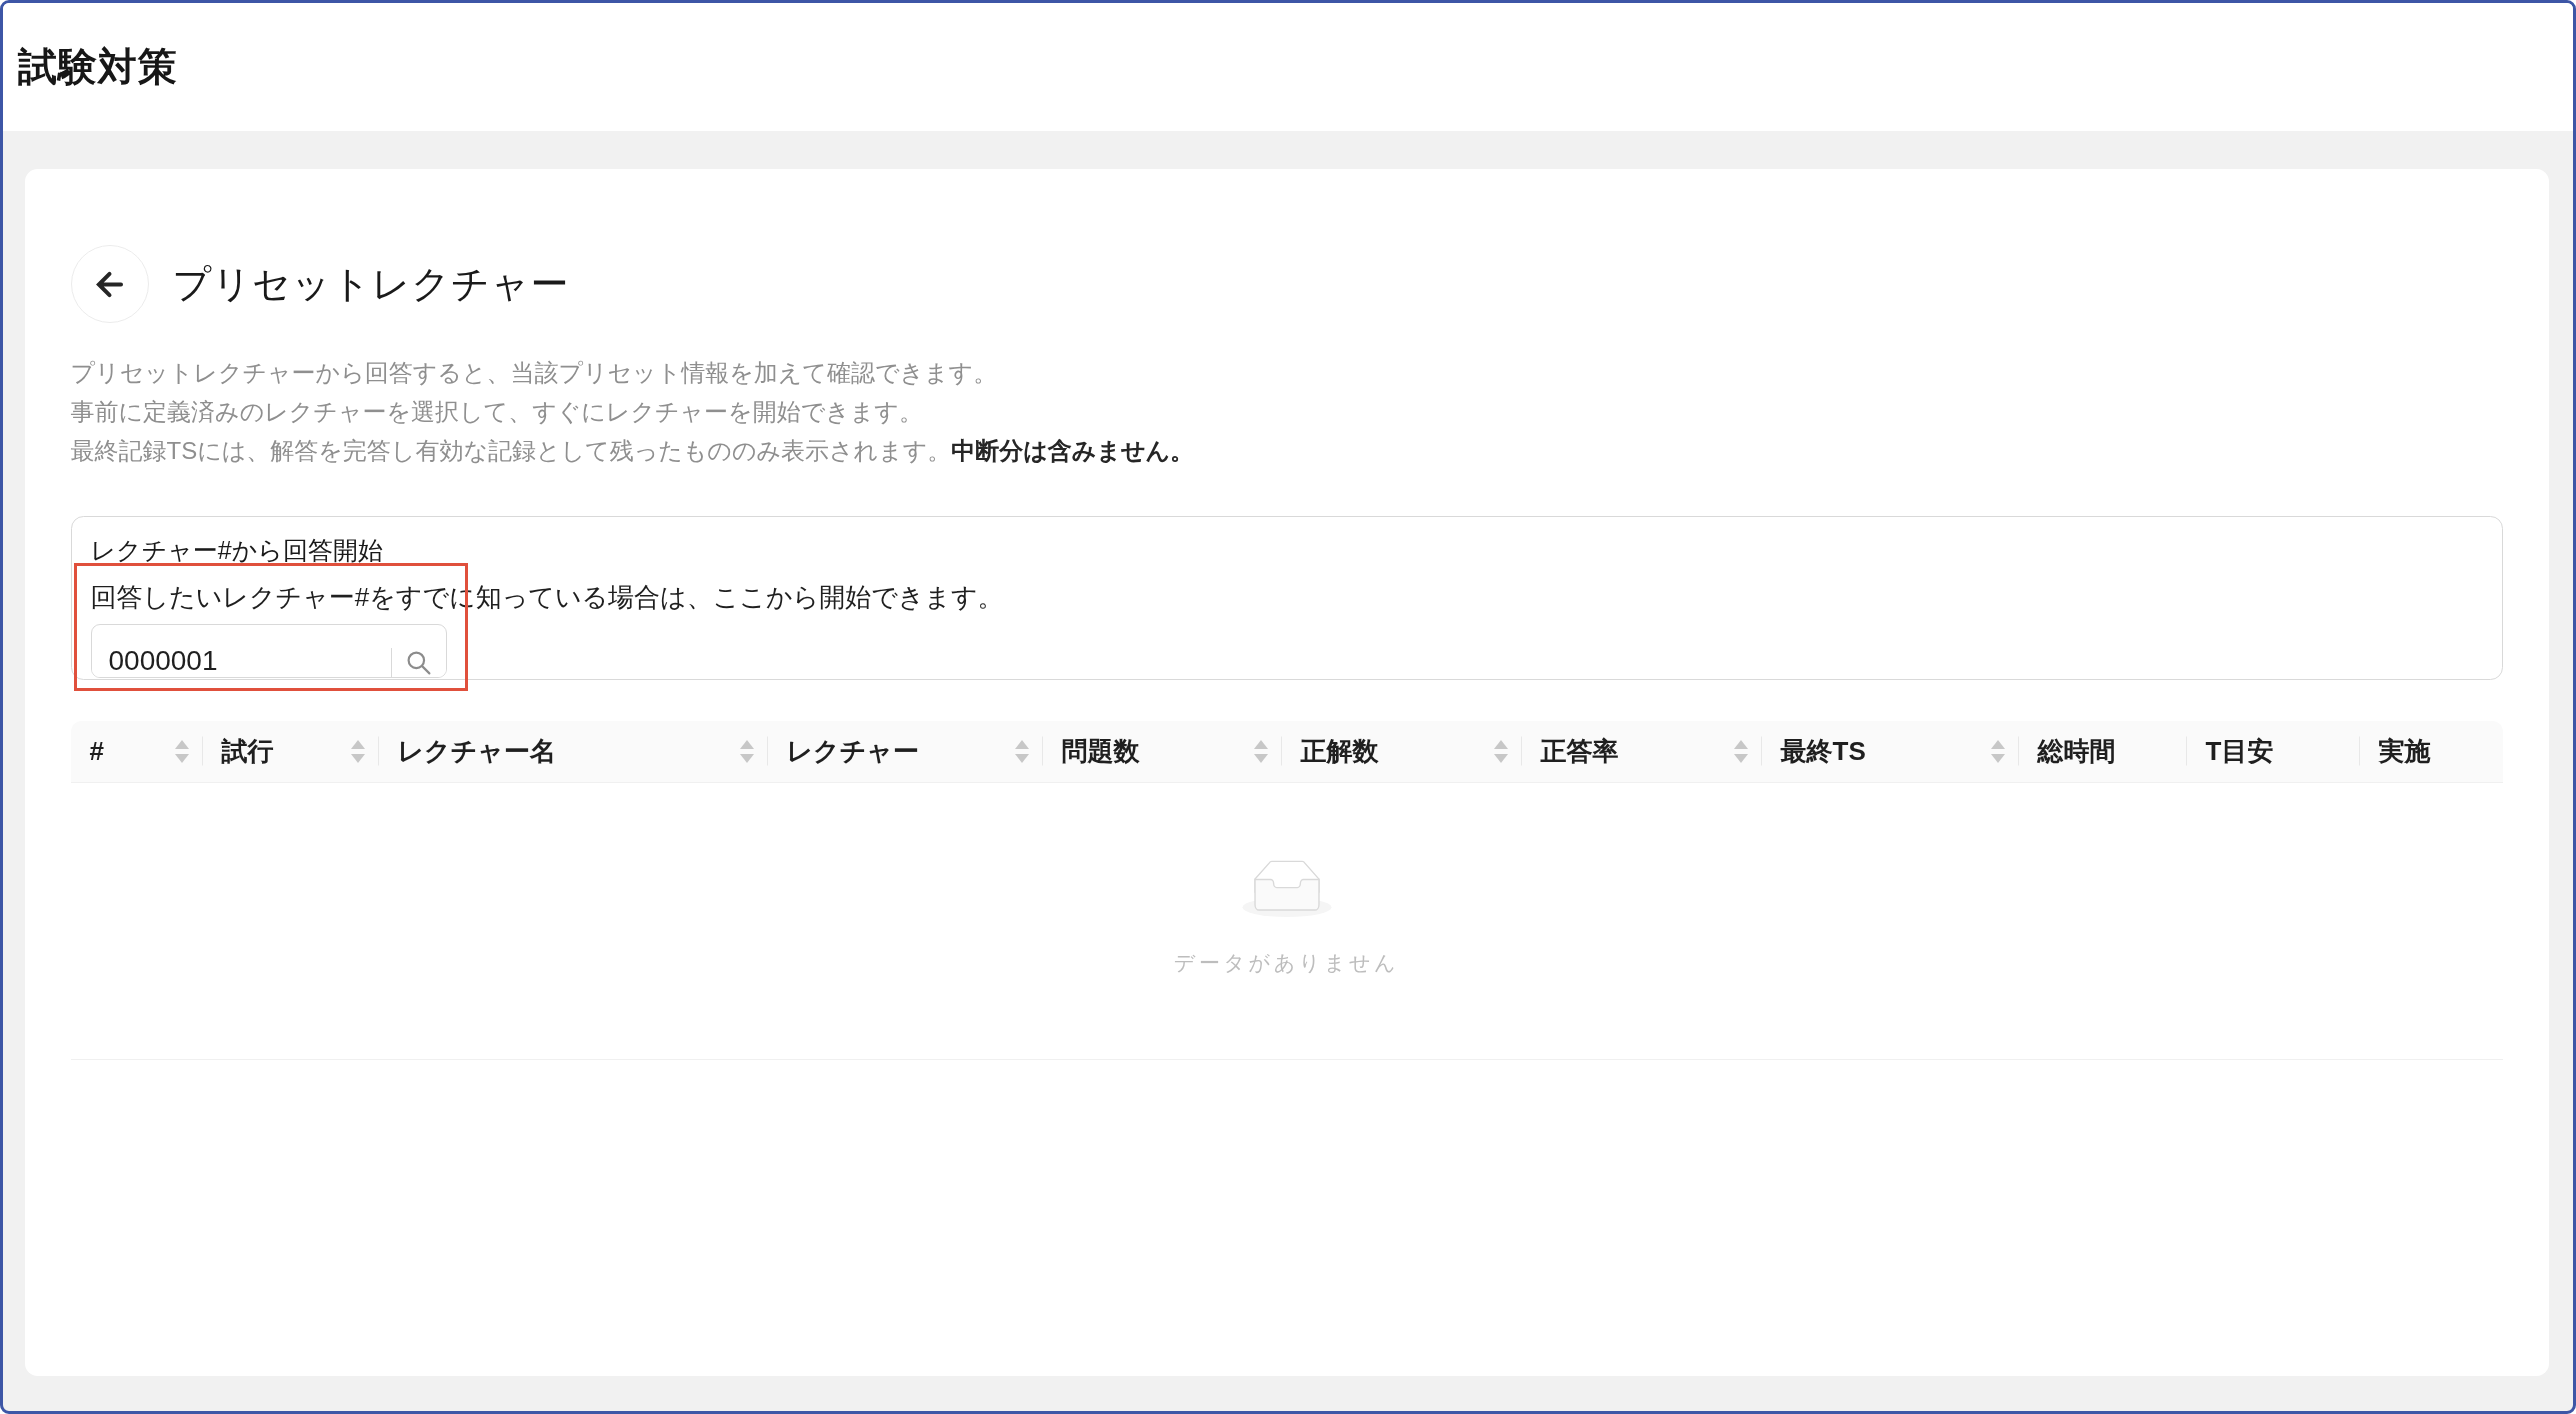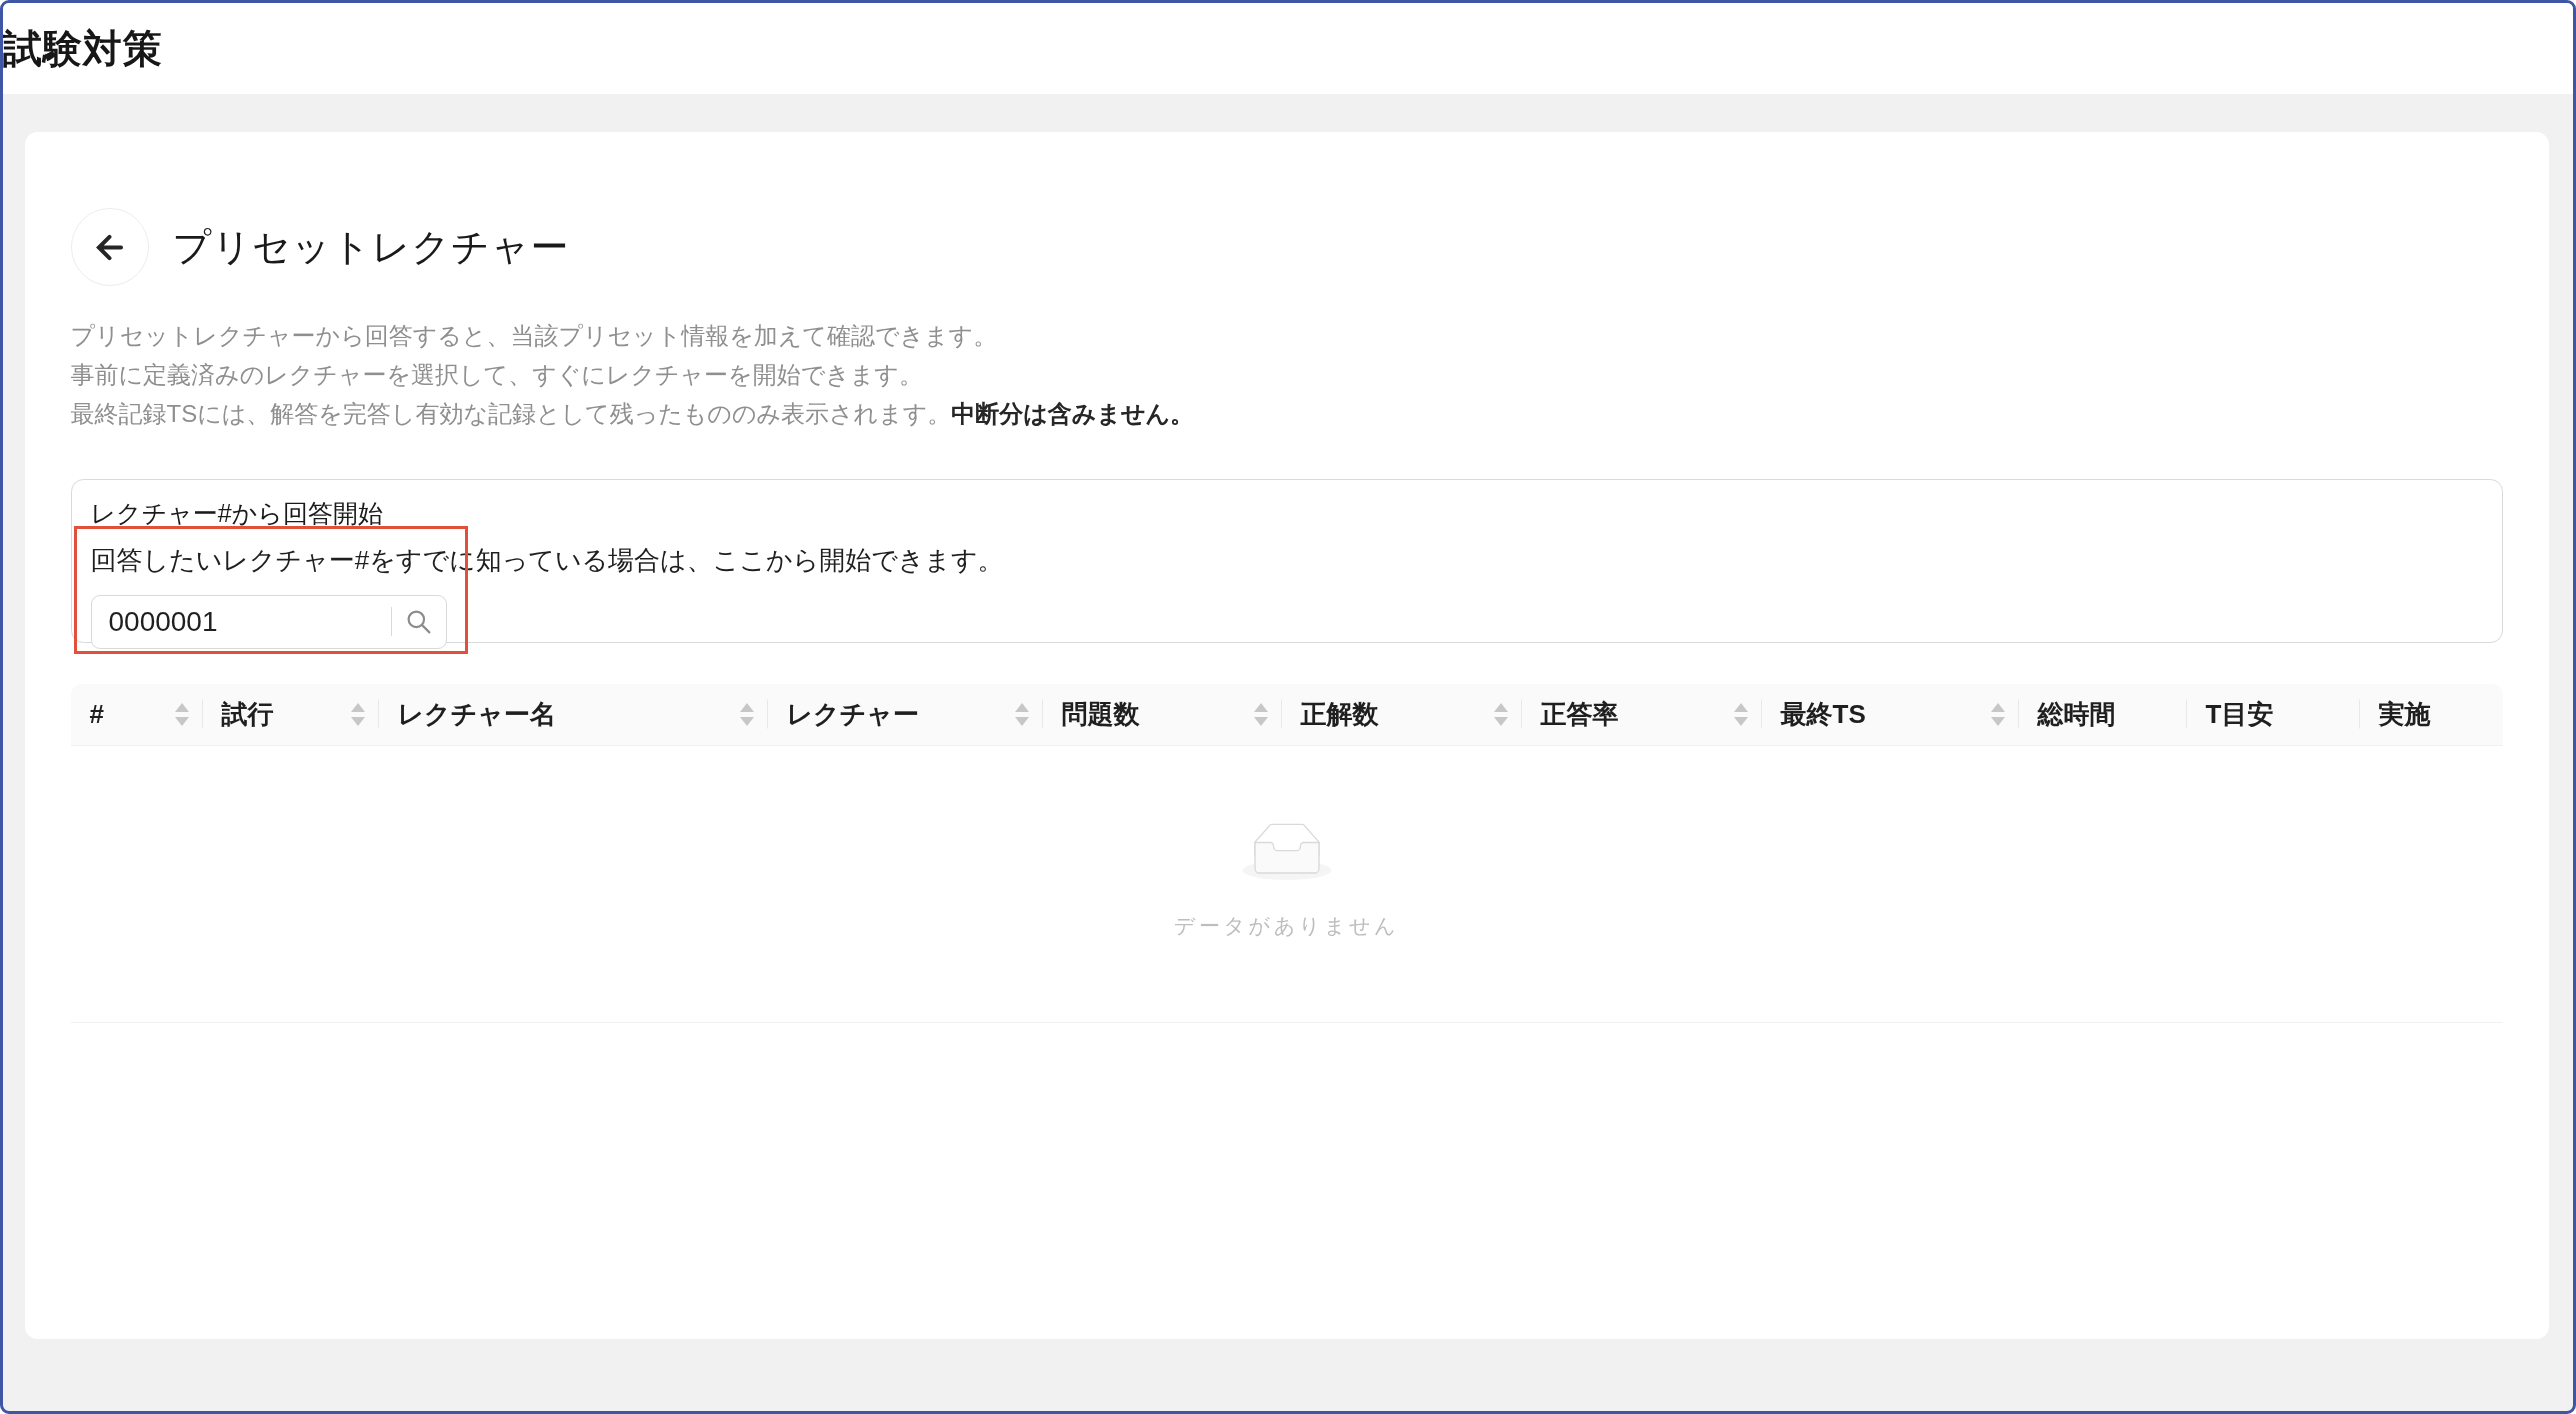--- a/index.html
+++ b/index.html
@@ -10,23 +10,23 @@
     width: 2576px; height: 1414px;
     border: 3.6px solid #3d56a6;
     border-radius: 9px;
     overflow: hidden;
     background: #f1f1f1;
     display: flex; flex-direction: column;
   }
 
   
   .topbar {
-    height: 91px; background: #ffffff;
+    height: 128px; background: #ffffff;
     display: flex; align-items: center;
-    flex: none;
+    padding-left: 15px; flex: none;
   }
   .topbar h1 { font-size: 39px; font-weight: 700; color: #171717; letter-spacing: 0.9px; }
 
   
   .content { flex: 1; padding: 38px 21.5px 0; }
 
   .card {
     width: 2524px; height: 1207px;
     background: #ffffff; border-radius: 12.5px;
     padding: 76px 46px 0;
@@ -50,21 +50,21 @@
   .start-box {
     margin-top: 46px; position: relative;
     height: 164px; width: 100%;
     border: 1.8px solid #d9d9d9; border-radius: 12.5px;
     padding: 18px 19px 14.3px;
   }
   .start-box-title { font-size: 25px; font-weight: 400; color: #1a1a1a; line-height: 30px; }
   .start-box-hint { font-size: 26px; color: #1f1f1f; line-height: 32px; margin-top: 16px; }
 
   .search-input {
-    margin-top: 19px; display: inline-flex; align-items: center;
+    margin-top: 11px; display: inline-flex; align-items: flex-end;
     width: 356px; height: 54px;
     border: 1.8px solid #d9d9d9; border-radius: 9px;
     overflow: hidden; background: #ffffff;
   }
   .search-input input {
     flex: 1; min-width: 0; border: none; outline: none;
     font-size: 28px; color: #1f1f1f; padding-left: 17px;
     font-family: "Liberation Sans", "DejaVu Sans", sans-serif;
   }
   .search-input button {

